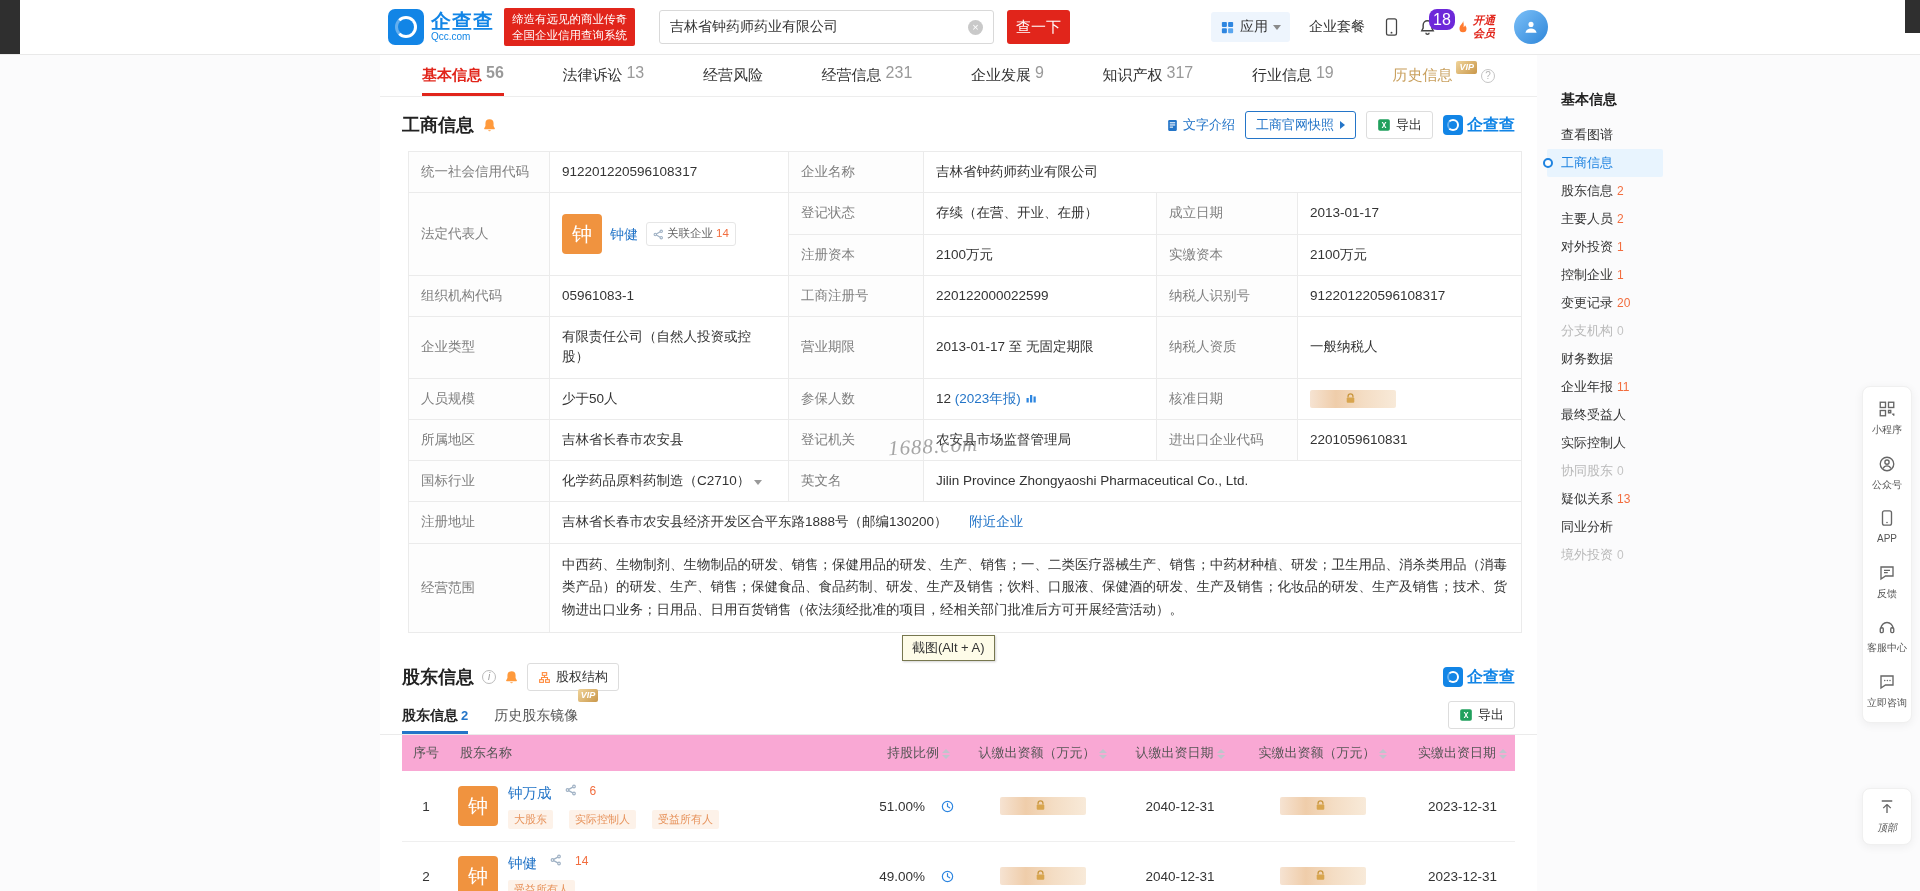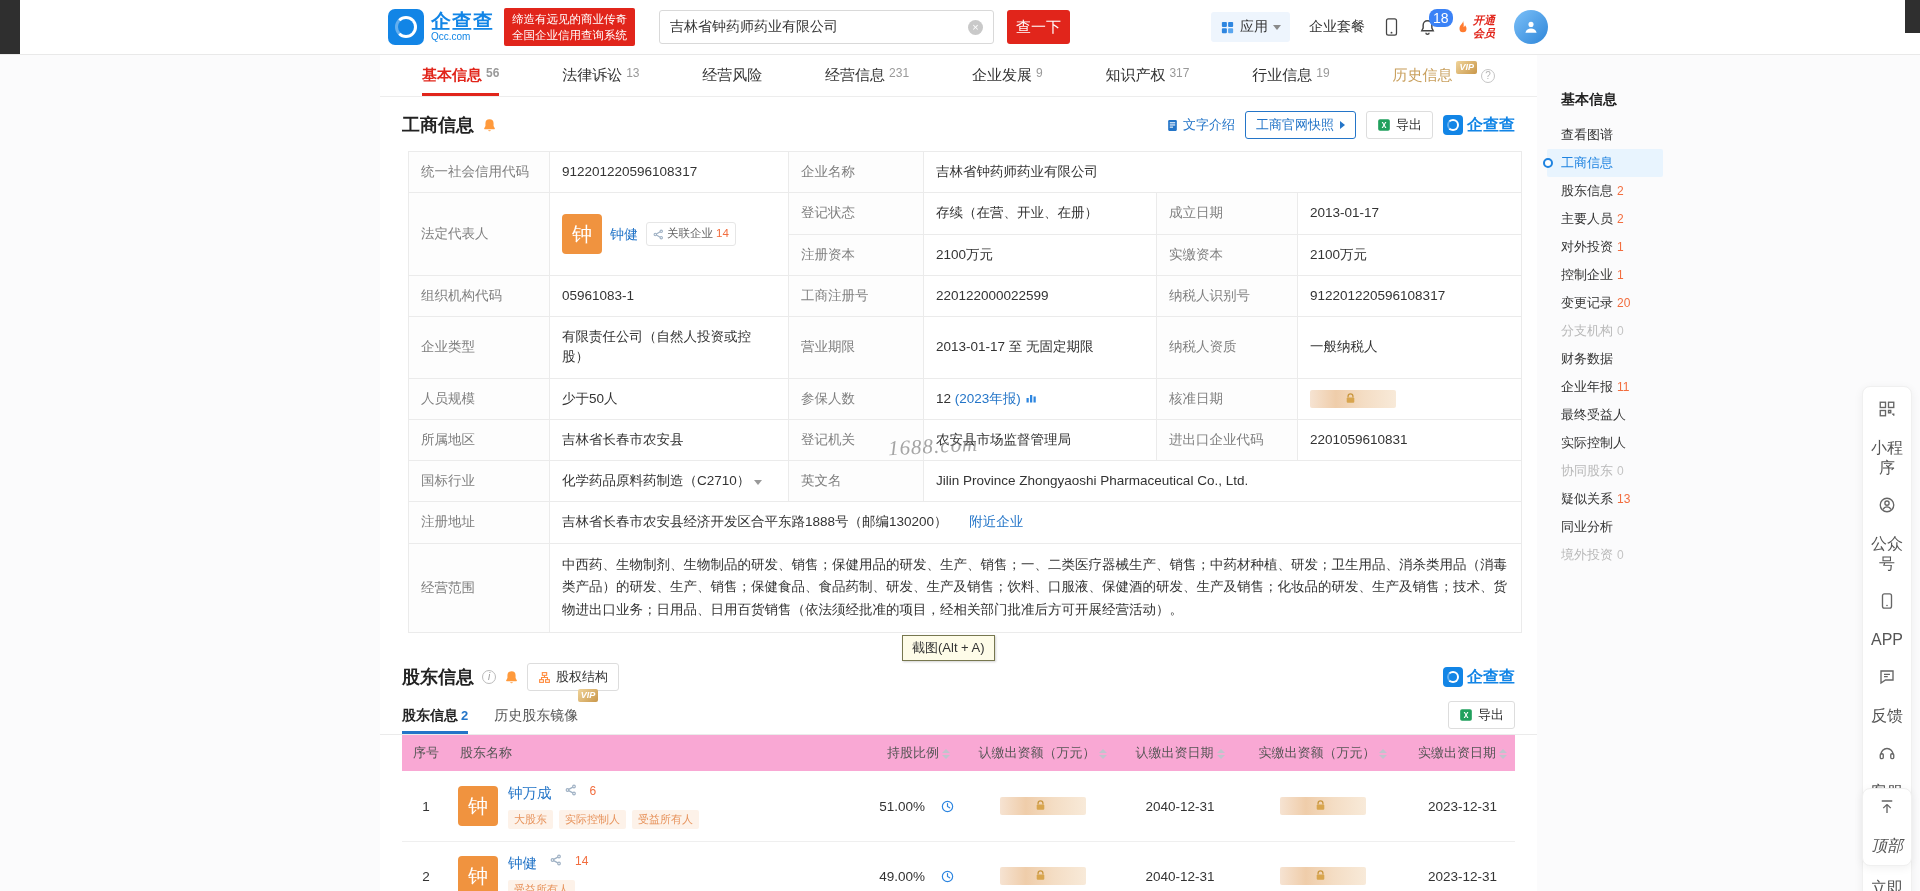--- a/index.html
+++ b/index.html
@@ -28,35 +28,35 @@
   .search-wrap { display:flex; align-items:center; margin-left:24px; }
   .search-box { width:335px; height:34px; border:1px solid #d9d9d9; border-radius:3px; display:flex; align-items:center; padding:0 10px; background:#fff; }
   .search-input { flex:1; border:none; outline:none; font-size:14px; color:#333; font-family:inherit; background:transparent; }
   .clear-btn { width:15px; height:15px; border-radius:50%; background:#c9c9c9; color:#fff; font-size:11px; line-height:15px; text-align:center; cursor:pointer; flex:none; }
   .search-btn { margin-left:13px; width:63px; height:34px; background:#e1251b; color:#fff; border:none; border-radius:3px; font-size:15px; font-family:inherit; cursor:pointer; }
   .top-right { margin-left:auto; display:flex; align-items:center; gap:19px; }
   .apps-chip { display:flex; align-items:center; gap:5px; background:#eef5fd; padding:6px 9px; border-radius:3px; font-size:14px; color:#333; cursor:pointer; }
   .caret { width:0; height:0; border-left:4px solid transparent; border-right:4px solid transparent; border-top:5px solid #8a8a8a; display:inline-block; }
   .package { font-size:14px; color:#333; cursor:pointer; }
   .icon-btn { position:relative; display:inline-flex; cursor:pointer; }
-  .badge { position:absolute; top:-9px; left:11px; background:#3b82f6; color:#fff; font-size:14px; border-radius:8px; padding:1px 4px; line-height:1.2; }
+  .badge { position:absolute; top:-9px; left:11px; background:#6d28d9; color:#fff; font-size:16px; border-radius:8px; padding:1px 4px; line-height:1.2; }
   .vip-open { display:flex; align-items:center; gap:3px; cursor:pointer; }
   .vip-lines { display:flex; flex-direction:column; color:#e1251b; font-weight:700; font-size:11px; font-style:italic; line-height:1.15; }
   .avatar { width:34px; height:34px; border-radius:50%; background:linear-gradient(135deg,#7cc0f8,#2e86d9); display:flex; align-items:center; justify-content:center; cursor:pointer; }
 
   
   .layout { display:flex; align-items:flex-start; }
   .gutter { width:380px; flex:none; }
   .content { width:1157px; flex:none; background:#fff; min-height:836px; }
   .nav-col { flex:none; width:130px; margin-left:10px; padding-top:36px; }
 
   
   .tabbar { height:42px; display:flex; justify-content:space-between; align-items:stretch; padding:0 42px; border-bottom:1px solid #ededed; }
   .tab { position:relative; display:flex; align-items:center; gap:4px; font-size:15px; color:#333; cursor:pointer; }
-  .tab .count { font-size:12px; color:#999; transform:translateY(-3px); }
+  .tab .count { font-size:16px; color:#999; transform:translateY(-3px); }
   .tab.active { color:#e1251b; font-weight:700; }
   .tab.active::after { content:""; position:absolute; left:0; right:0; bottom:0; height:3px; background:#e1251b; }
   .tab.vip-tab { color:#c9a05e; }
   .vip-mini { background:linear-gradient(135deg,#f0d49a,#c9974a); color:#fff; font-size:9px; padding:0 3px; border-radius:2px; font-style:italic; font-weight:700; transform:translateY(-8px); line-height:1.4; }
   .q-circle { width:14px; height:14px; border:1px solid #c5c5c5; color:#b5b5b5; border-radius:50%; font-size:10px; line-height:12px; text-align:center; }
 
   
   .sec-head { display:flex; align-items:center; gap:8px; padding:14px 22px 8px; }
   .sec-title { font-size:18px; font-weight:700; color:#222; }
   .sec-actions { margin-left:auto; display:flex; align-items:center; gap:10px; }
@@ -102,36 +102,36 @@
   .sh-table td.ar { text-align:right; padding-right:6px; }
   .sort { display:inline-flex; flex-direction:column; gap:2px; margin-left:3px; vertical-align:middle; }
   .sort i { width:0; height:0; border-left:4px solid transparent; border-right:4px solid transparent; display:block; }
   .sort .up { border-bottom:4px solid #c0c4cc; }
   .sort .dn { border-top:4px solid #c0c4cc; }
   .sh-holder { display:flex; align-items:center; gap:10px; text-align:left; padding-left:8px; }
   .sh-avatar { width:40px; height:40px; background:#f0933f; border-radius:4px; color:#fff; font-size:20px; display:flex; align-items:center; justify-content:center; flex:none; }
   .nm-row { display:flex; gap:13px; }
   .nm { color:#2475c8; font-size:14.5px; cursor:pointer; }
   .rel-count { color:#f26d3e; font-size:12px; }
-  .tag-row { display:flex; gap:6px; margin-top:7px; }
+  .tag-row { display:flex; gap:16px; margin-top:7px; }
   .tag { background:#fdf2e9; color:#e7935c; font-size:11px; padding:2px 6px; border-radius:2px; white-space:nowrap; }
   .ratio-wrap { display:inline-flex; align-items:center; gap:16px; }
 
   
   .nav-title { font-size:14px; font-weight:700; color:#222; margin-bottom:12px; padding-left:14px; }
   .nav-item { position:relative; display:flex; align-items:center; height:28px; padding-left:14px; font-size:13px; color:#333; cursor:pointer; border-radius:2px; width:116px; }
   .nav-item.active { background:#e8f4fe; color:#1f83e0; }
   .nav-item.active::before { content:""; position:absolute; left:-4px; width:6px; height:6px; border:2px solid #1f83e0; border-radius:50%; background:#fff; }
   .nav-item.disabled { color:#b9b9b9; cursor:default; }
   .nav-count { margin-left:4px; font-size:12px; color:#f26d3e; }
   .nav-item.disabled .nav-count { color:#c4c4c4; }
 
   
   .side-toolbar { position:absolute; right:8px; top:386px; width:50px; background:#fff; border:1px solid #f0f0f0; border-radius:8px; box-shadow:0 2px 10px rgba(0,0,0,.06); padding:4px 0; display:flex; flex-direction:column; z-index:30; }
-  .tool-item { display:flex; flex-direction:column; align-items:center; gap:20px; padding:9px 3px; font-size:16px; color:#555; text-align:center; line-height:1.25; cursor:pointer; }
+  .tool-item { display:flex; flex-direction:column; align-items:center; gap:6px; padding:9px 3px; font-size:10px; color:#555; text-align:center; line-height:1.25; cursor:pointer; }
   .tool-top { position:absolute; right:8px; top:788px; width:50px; background:#fff; border:1px solid #f0f0f0; border-radius:8px; box-shadow:0 2px 10px rgba(0,0,0,.06); z-index:30;font-style:italic; }
 
   
   .screenshot-tip { position:absolute; left:902px; top:635px; background:#fefce8; border:1px solid #77774f; color:#333; font-size:13px; padding:3px 9px; z-index:35; box-shadow:1px 1px 2px rgba(0,0,0,.18); }
   .watermark { position:absolute; left:888px; top:434px; font-size:21px; color:rgba(100,100,100,.58); font-style:italic;
                font-family:"Liberation Serif","DejaVu Serif",serif; transform:rotate(-3deg); z-index:12; letter-spacing:1px; pointer-events:none; }
 </style>
 </head>
 <body>
 

